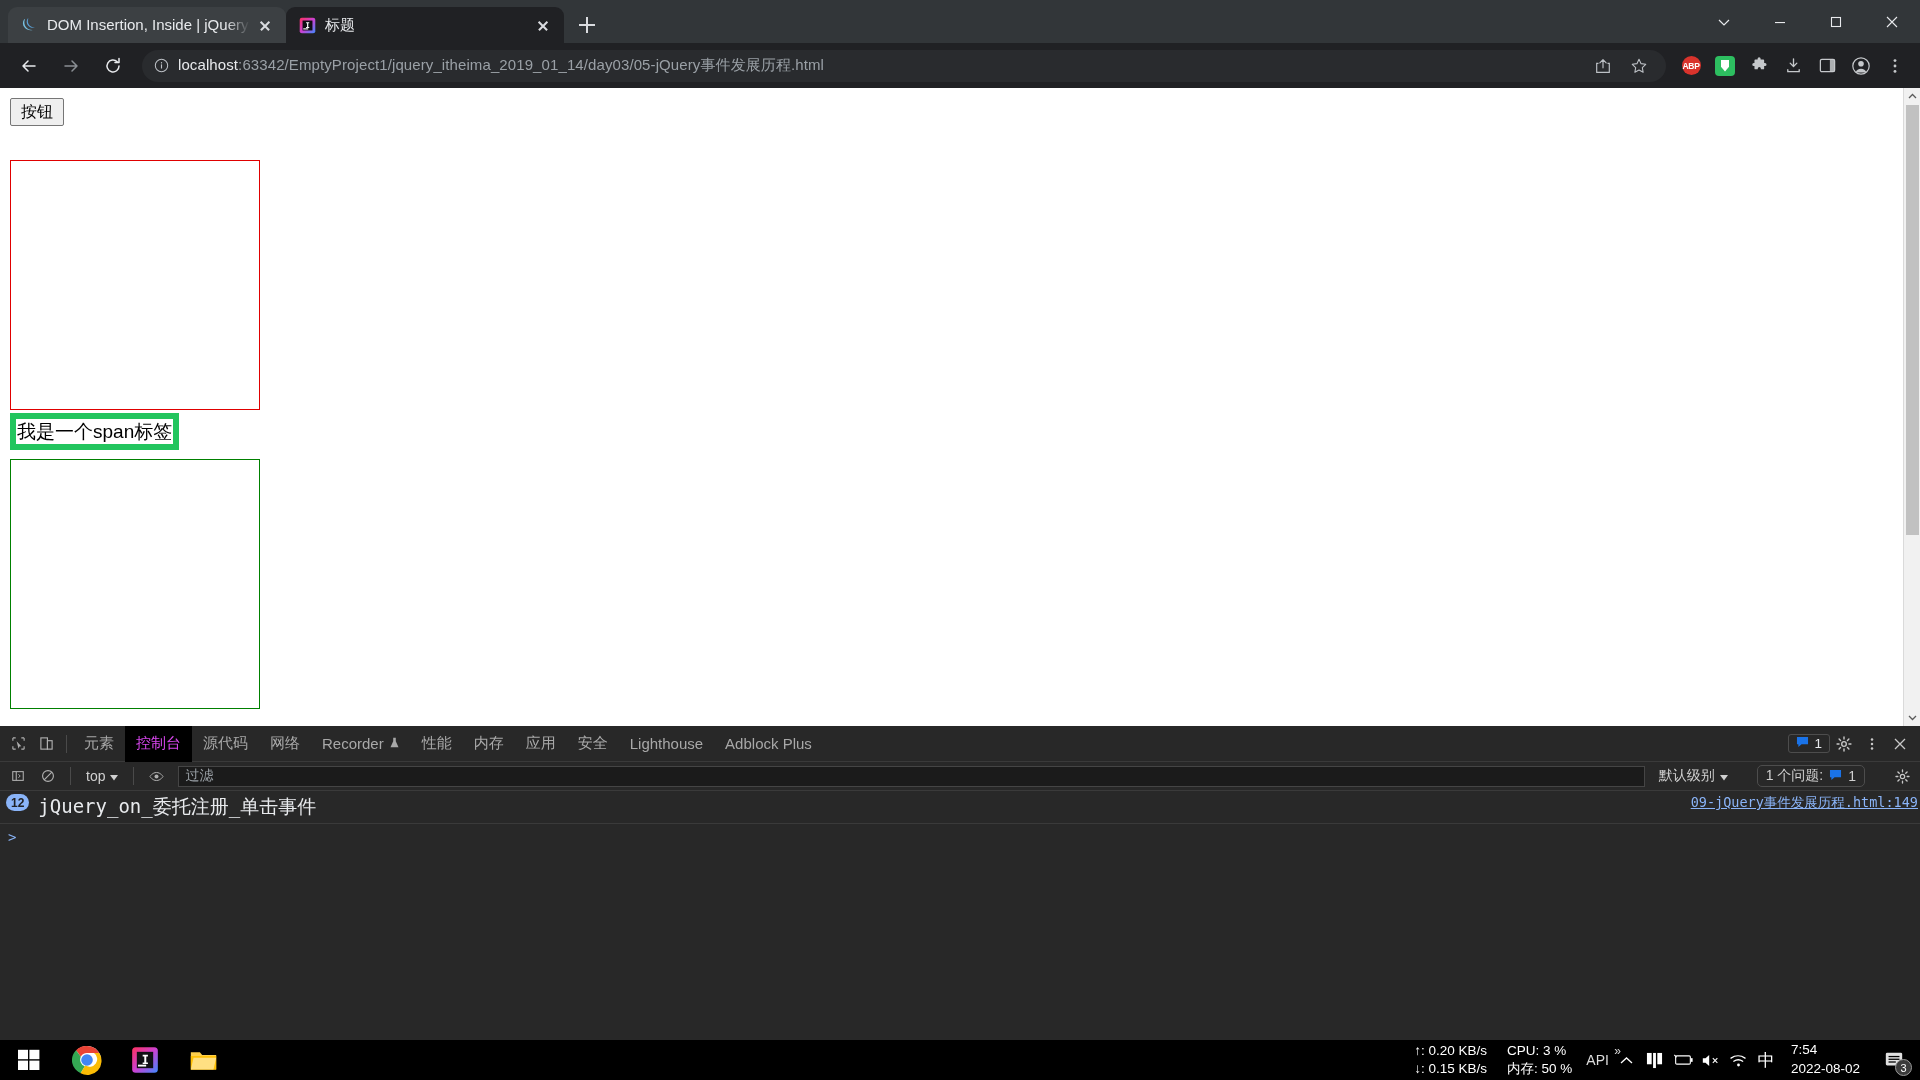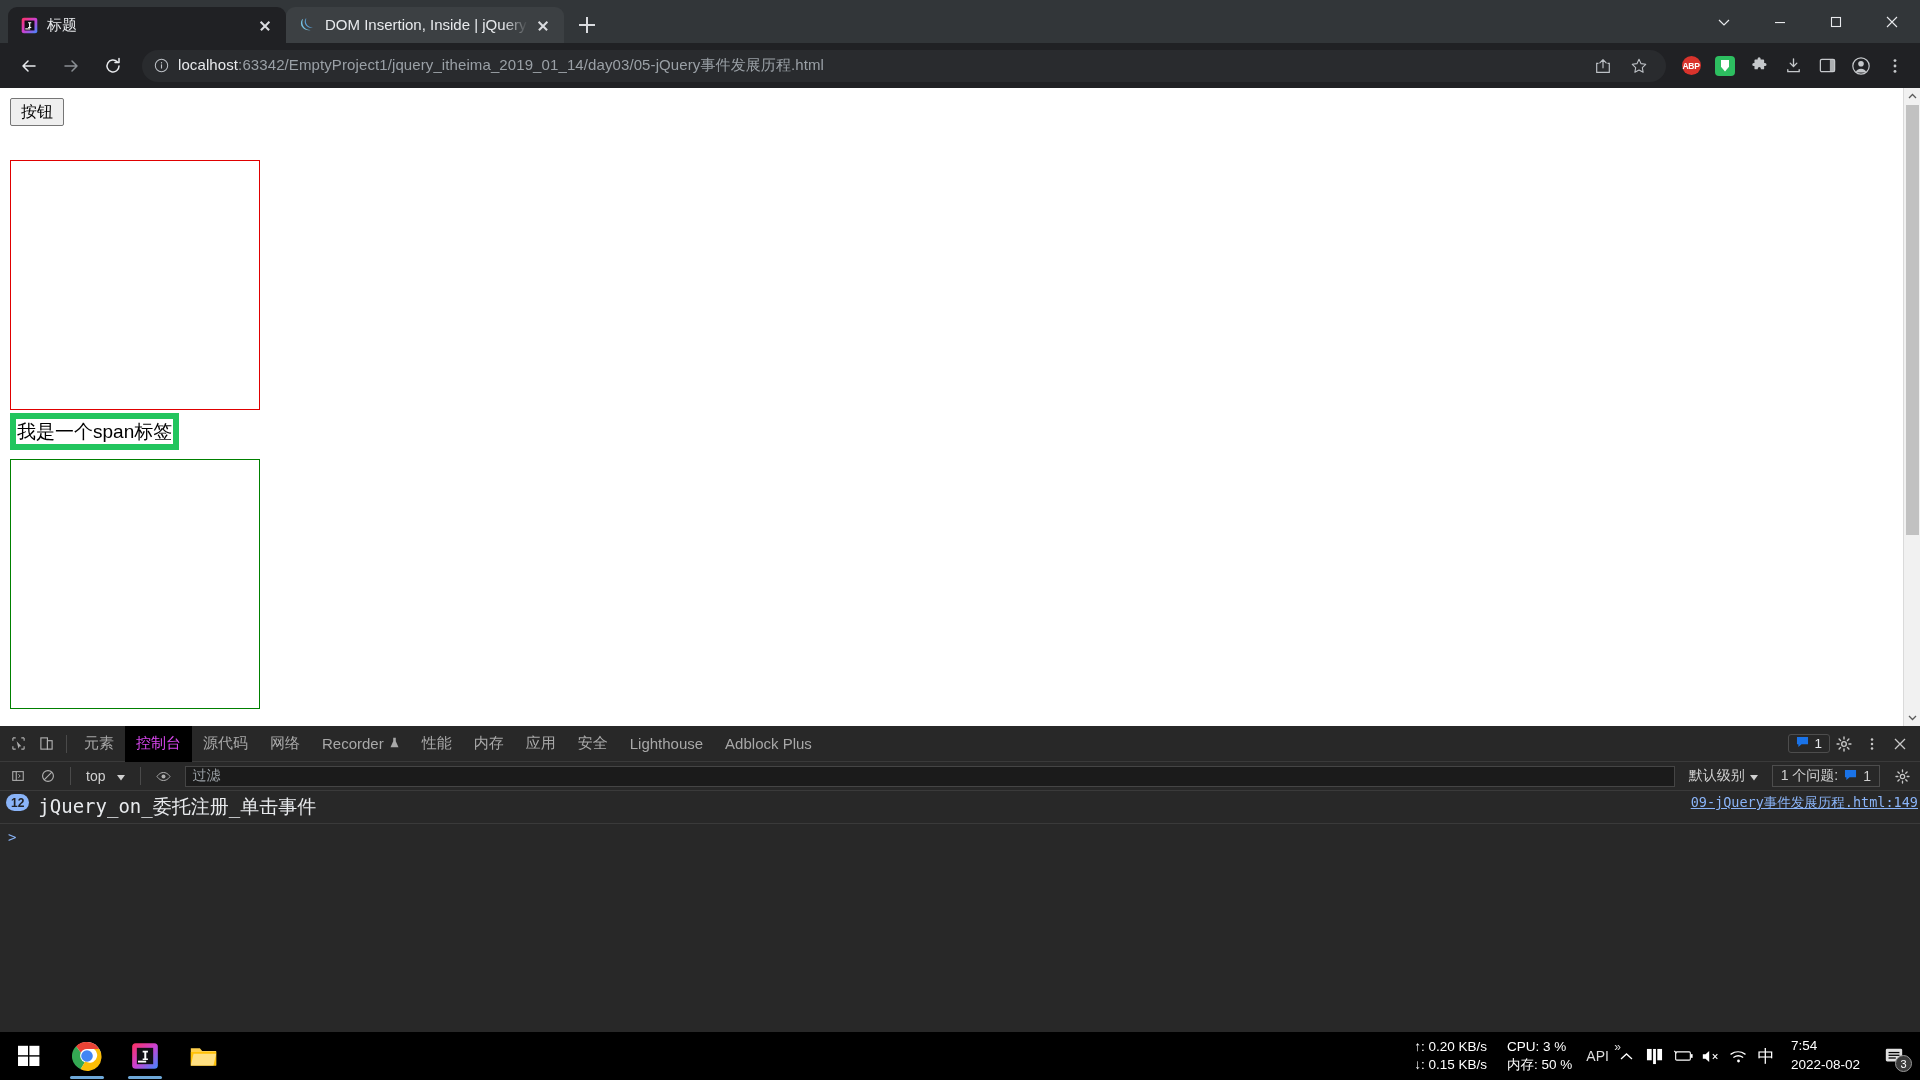--- a/index.html
+++ b/index.html
@@ -148,30 +148,30 @@
   .dt-tabbar-right { margin-left: auto; display: flex; align-items: center; padding-right: 6px; }
   .issue-pill {
     display: flex; align-items: center; gap: 5px; color: #e8eaed; font-size: 13.5px;
     padding: 1px 7px; border: 1px solid #4d4d4d; border-radius: 3px;
   }
 
   .dt-filterbar {
     height: 29px; display: flex; align-items: center; background: #282828;
     border-bottom: 1px solid #3a3a3a; padding: 0 4px; flex: 0 0 29px; gap: 2px;
   }
-  .ctx-select { color: #d0d0d0; font-size: 14px; display: flex; align-items: flex-start; gap: 12px; padding: 0 7px; }
+  .ctx-select { color: #d0d0d0; font-size: 14px; display: flex; align-items: flex-start; gap: 5px; padding: 0 7px; }
   .filter-input {
     flex: 1 1 auto; height: 21px; background: #1b1b1b; border: 1px solid #454545;
     color: #9aa0a6; font-size: 14px; padding: 0 6px; margin: 0 6px; min-width: 0;
     display: flex; align-items: center;
   }
   .lvl-select { color: #d0d0d0; font-size: 14px; display: flex; align-items: center; gap: 5px; padding: 0 6px; white-space: nowrap; }
   .issues-chip {
     display: flex; align-items: center; gap: 6px; color: #d0d0d0; font-size: 14px;
-    padding: 1px 8px; border: 1px solid #4d4d4d; border-radius: 0; margin: 0 6px; white-space: nowrap;
+    padding: 1px 8px; border: 1px solid #4d4d4d; border-radius: 5px; margin: 0 21px; white-space: nowrap;
   }
 
   .console-body { flex: 1 1 auto; background: #282828; overflow: hidden; min-height: 0; }
   .console-row {
     display: flex; align-items: flex-start; padding: 3px 2px 3px 6px;
     border-bottom: 1px solid #3a3a3a; min-height: 24px;
   }
   .count-badge {
     background: #8ab4f8; color: #202124; border-radius: 9px; min-width: 22px;
     height: 17px; font-size: 12px; font-weight: bold; display: flex;
@@ -181,21 +181,21 @@
   .console-msg { color: #e8eaed; font-family: "DejaVu Sans Mono", monospace; font-size: 19px; }
   .console-src {
     margin-left: auto; color: #8ab4f8; font-family: "DejaVu Sans Mono", monospace;
     font-size: 13.5px; text-decoration: underline;
   }
   .prompt-row { display: flex; align-items: center; padding: 5px 8px; }
   .prompt-caret { color: #8ab4f8; font-size: 14px; font-family: "DejaVu Sans Mono", monospace; }
 
   
   .taskbar {
-    position: absolute; left: 0; bottom: 0; width: 1920px; height: 48px;
+    position: absolute; left: 0; bottom: 0; width: 1920px; height: 40px;
     background: #000; display: flex; align-items: center; z-index: 50;
   }
   .start-btn { width: 58px; height: 48px; display: flex; align-items: center; justify-content: center; }
   .tb-app {
     width: 58px; height: 48px; display: flex; align-items: center; justify-content: center;
     position: relative;
   }
   .tb-app.open::after {
     content: ""; position: absolute; bottom: 1px; left: 12px; width: 34px; height: 3px;
     background: #6ea8d8; border-radius: 2px;
@@ -213,20 +213,31 @@
     border-radius: 50%; background: #3b3b3b; border: 1px solid #9a9a9a; color: #fff;
     font-size: 11px; display: flex; align-items: center; justify-content: center;
   }
 </style>
 </head>
 <body>
 
 <div id="app">
 
   <div class="tabstrip">
+
+    <div class="tab inactive">
+      <span class="tab-favicon">
+        <svg width="17" height="17" viewBox="0 0 24 24">
+          <path d="M4.5 3c-2.6 3.6-2.3 8.4.6 11.8 2.9 3.5 7.5 4.8 11.4 3.4-3.6.3-7.3-1.3-9.6-4.1C4.6 11.3 4 6.9 5.6 3.2z" fill="#78c0e0"></path>
+          <path d="M9.5 2c-2.2 3-1.9 7.1.5 10 2.5 2.9 6.4 4 9.7 2.8-3.1.3-6.2-1.1-8.2-3.5C9.6 9 9.1 5.2 10.4 2.2z" fill="#5a9fd4"></path>
+        </svg>
+      </span>
+      <span class="tab-title">DOM Insertion, Inside | jQuery</span>
+      <span class="tab-close"></span>
+    </div>
 
     <div class="tab active">
       <span class="tab-favicon">
         <svg width="17" height="17" viewBox="0 0 24 24">
           <defs>
             <linearGradient id="jb" x1="0" y1="0" x2="1" y2="1">
               <stop offset="0" stop-color="#fe315d"></stop>
                 <stop offset="0.5" stop-color="#cb41d2"></stop>
                 <stop offset="1" stop-color="#3d8aff"></stop>
             </linearGradient>
@@ -234,31 +245,20 @@
           <rect x="1" y="1" width="22" height="22" rx="3" fill="url(#jb)"></rect>
           <rect x="5" y="5" width="14" height="14" fill="#0f0f14"></rect>
           <rect x="6" y="16" width="7" height="1.6" fill="#fff"></rect>
           <path d="M10 7.5h4.5v1.4h-1.4v5.2h1.4v1.4H10v-1.4h1.4V8.9H10z" fill="#fff"></path>
         </svg>
       </span>
       <span class="tab-title">标题</span>
       <span class="tab-close"></span>
     </div>
 
-    <div class="tab inactive">
-      <span class="tab-favicon">
-        <svg width="17" height="17" viewBox="0 0 24 24">
-          <path d="M4.5 3c-2.6 3.6-2.3 8.4.6 11.8 2.9 3.5 7.5 4.8 11.4 3.4-3.6.3-7.3-1.3-9.6-4.1C4.6 11.3 4 6.9 5.6 3.2z" fill="#78c0e0"></path>
-          <path d="M9.5 2c-2.2 3-1.9 7.1.5 10 2.5 2.9 6.4 4 9.7 2.8-3.1.3-6.2-1.1-8.2-3.5C9.6 9 9.1 5.2 10.4 2.2z" fill="#5a9fd4"></path>
-        </svg>
-      </span>
-      <span class="tab-title">DOM Insertion, Inside | jQuery</span>
-      <span class="tab-close"></span>
-    </div>
-
     <div class="newtab"></div>
 
     <div class="winctrls">
       <div class="winbtn">
         <svg width="12" height="12" viewBox="0 0 12 12">
             <path d="M1 4l5 5 5-5" stroke="#e8eaed" stroke-width="1.2" fill="none"></path>
           </svg>
       </div>
       <div class="winbtn">
         <svg width="12" height="12" viewBox="0 0 12 12">

